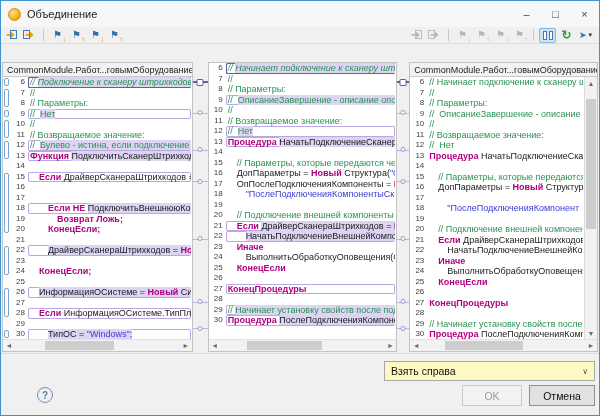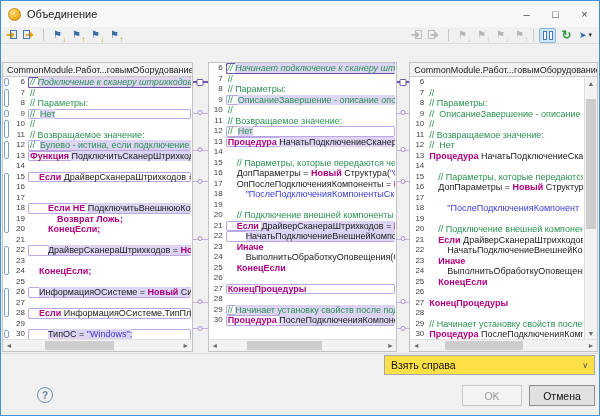--- a/index.html
+++ b/index.html
@@ -78,21 +78,21 @@
   .vscroll { width:13px; flex:none; background:#f2f2f2; border-left:1px solid #dcdcdc; display:flex; flex-direction:column; }
   .varr { height:12px; display:flex; align-items:center; justify-content:center; font-size:7px; color:#6b6b6b; }
   .vtrack { flex:1; position:relative; }
   .vthumb { position:absolute; left:1px; right:1px; top:4%; height:55%; background:#cdcdcd; }
 
   
   .footer { position:absolute; left:0; right:0; bottom:0; top:352px; background:#f0f0f0; border-top:1px solid #dcdcdc; }
   .help { position:absolute; left:36px; top:33px; width:16px; height:16px; border-radius:50%;
           border:1.5px solid #7191b5; color:#5b7fa6; font-size:10px; font-weight:bold;
           display:flex; align-items:center; justify-content:center; }
-  .combo { position:absolute; left:383px; top:1px; width:211px; height:20px; background:#fde047;
+  .combo { position:absolute; left:383px; top:7px; width:211px; height:20px; background:#fef9c3;
            border:1px solid #a9a9a9; display:flex; align-items:center; padding:0 6px; font-size:10.5px; color:#111; }
   .combo .cv { flex:1; }
   .combo .ccaret { font-size:8px; color:#555; }
   .btn { position:absolute; top:31px; height:21px; font-size:10.5px; display:flex; align-items:center; justify-content:center; }
   .btn-ok { left:461px; width:60px; background:#f3f3f3; border:1px solid #c9c9c9; color:#9a9a9a; }
   .btn-cancel { left:528px; width:66px; background:#e1e1e1; border:1px solid #8f8f8f; color:#111; }
 </style>
 </head>
 <body>
 
@@ -472,20 +472,21 @@
           </div>
         </div>
       </div>
 
     <div class="panel p3">
       <div class="phead">CommonModule.Работ...говымОборудованием</div>
       <div class="pbody">
         <div class="lines" id="ln2">
             <div class="line">
               <span class="num">6</span>
+              <span class="code" style="padding-left: 2px;"><span class="sg-c">// Начинает подключение к сканеру ш</span></span>
             </div>
             <div class="line">
               <span class="num">7</span>
               <span class="code" style="padding-left: 2px;"><span class="sg-c">//</span></span>
             </div>
             <div class="line">
               <span class="num">8</span>
               <span class="code" style="padding-left: 2px;"><span class="sg-c">// Параметры:</span></span>
             </div>
             <div class="line">

